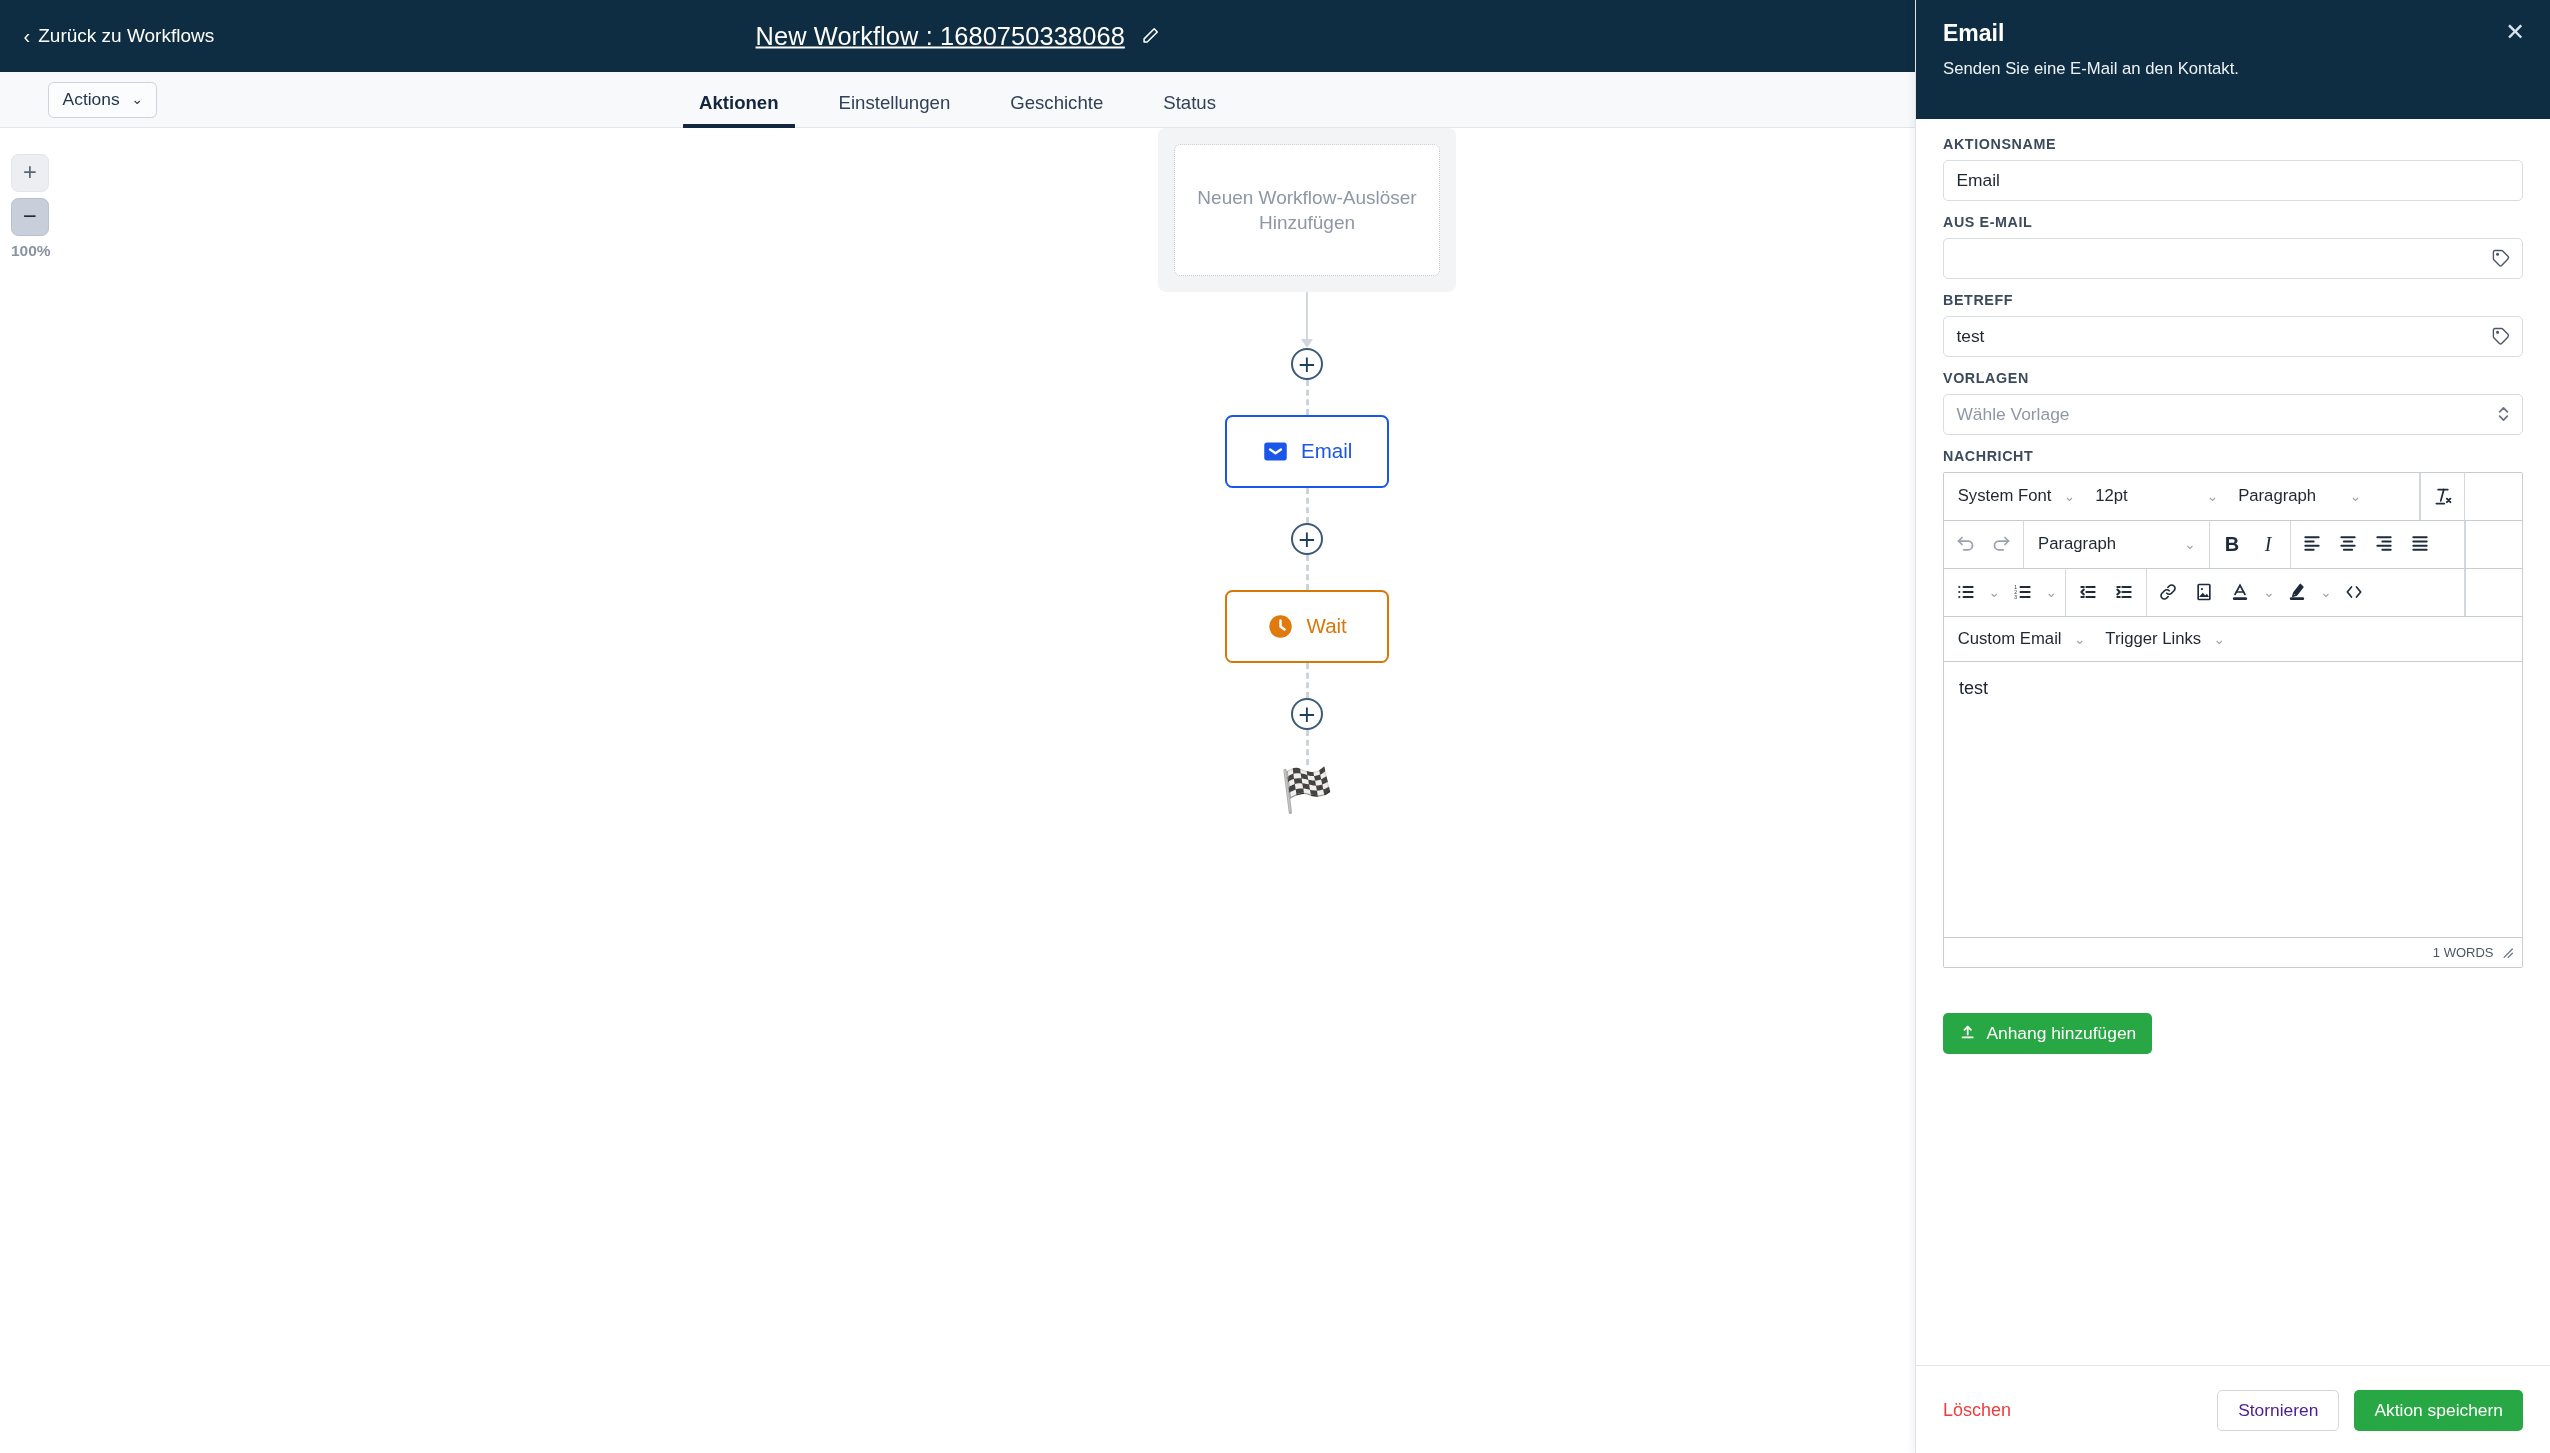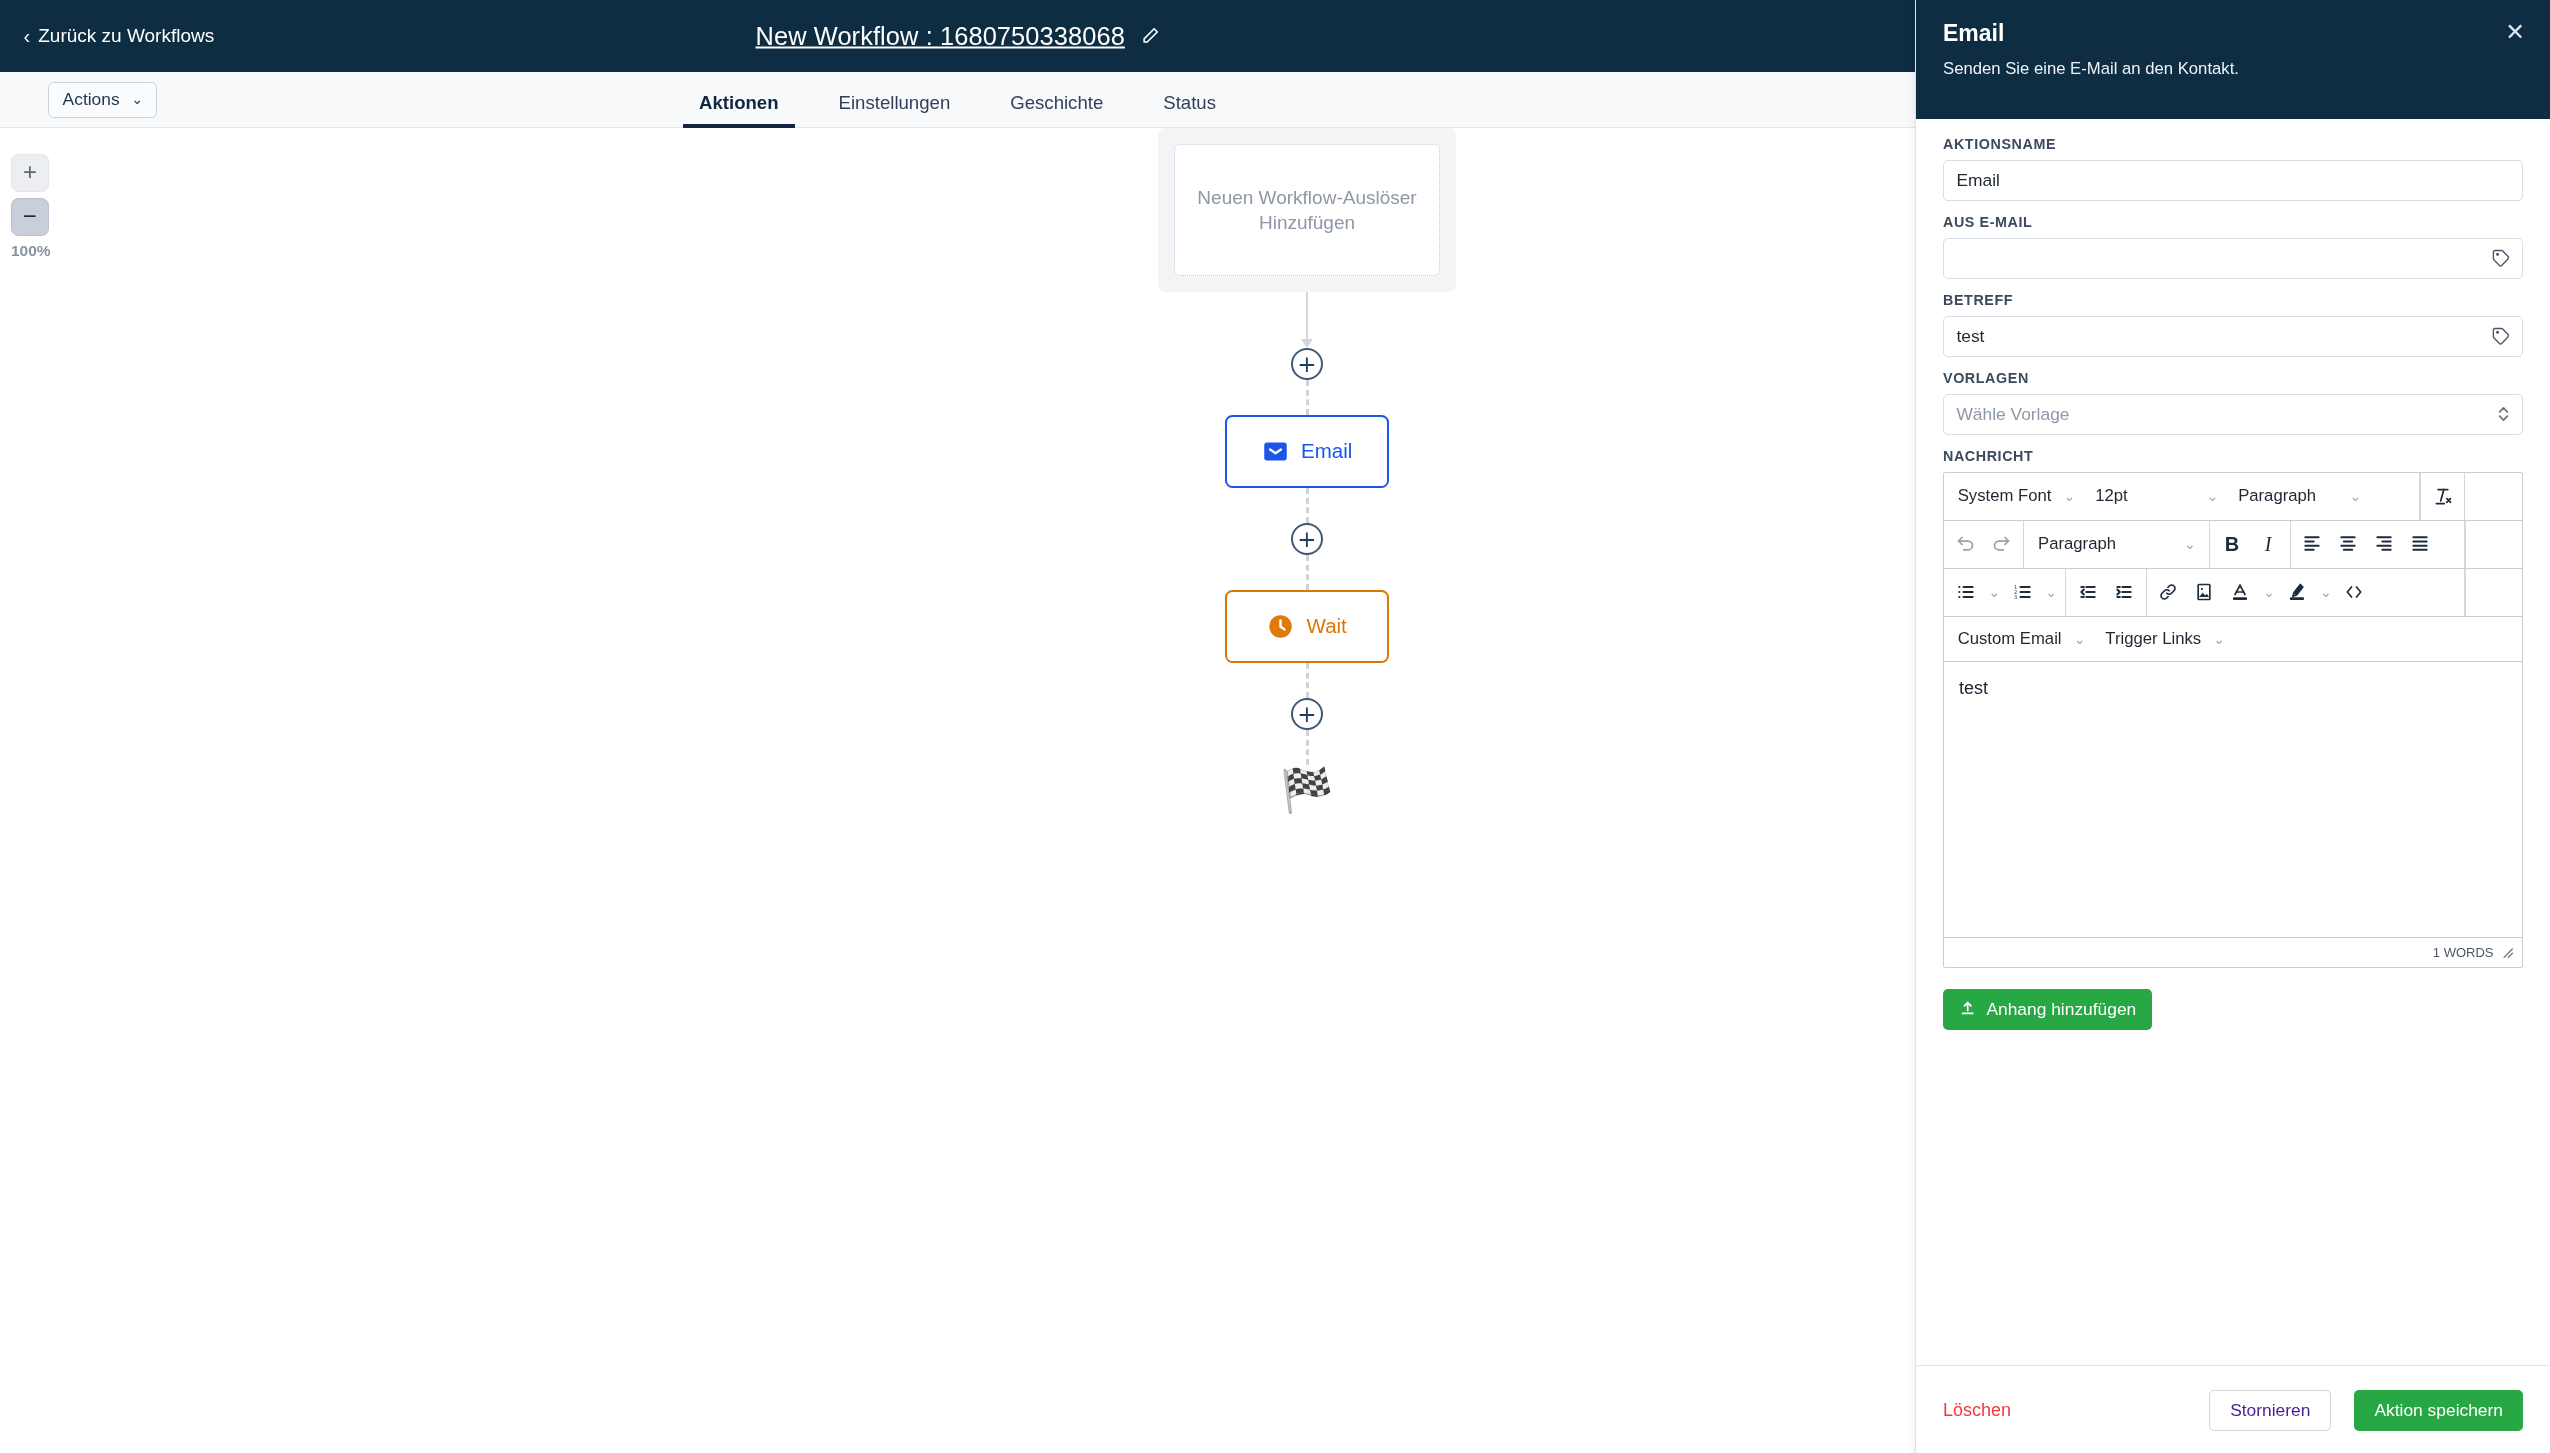--- a/index.html
+++ b/index.html
@@ -176,41 +176,40 @@
 
   .ebody { height: 275px; padding: 16px 15px; font-size: 18px; color: #1b2430; }
   .efoot {
     height: 30px; border-top: 1.2px solid #c8ccd4; display: flex; align-items: center;
     justify-content: flex-end; padding-right: 8.7px; gap: 7.4px;
     font-size: 13px; color: #4b5664;
   }
   .resize-grip { width: 12.4px; height: 12.4px; }
 
   .attach-btn {
-    margin-top: 8px; height: 41px; padding: 0 16px; border: none; border-radius: 5px;
+    margin-top: 32px; height: 41px; padding: 0 16px; border: none; border-radius: 5px;
     background: #28a745; color: #ffffff; font-size: 17.4px;
     display: inline-flex; align-items: center; gap: 10px; cursor: pointer;
     font-family: "Liberation Sans", sans-serif;
   }
 
   .panel-foot {
     flex: 0 0 89px; height: 89px; border-top: 1.2px solid #e1e5ea;
     display: flex; align-items: center; padding: 0 27px; gap: 15px;
   }
   .del-link { font-size: 18px; color: #ef3b3b; cursor: pointer; margin-right: auto; }
   .btn-cancel {
     height: 41px; padding: 0 20px; border: 1.2px solid #d2d7de; border-radius: 5px;
     background: #ffffff; font-size: 17.4px; color: #4c1d95; cursor: pointer;
     font-family: "Liberation Sans", sans-serif;
   }
   .btn-save {
     height: 41px; padding: 0 20px; border: none; border-radius: 5px;
     background: #28a745; color: #ffffff; font-size: 17.4px; cursor: pointer;
     font-family: "Liberation Sans", sans-serif;
-    margin-left: 8px;
   }
 </style>
 </head>
 <body>
 
 <div class="topbar">
   <div class="back-link">
     <span class="chev-left">‹</span>
     <span>Zurück zu Workflows</span>
   </div>

